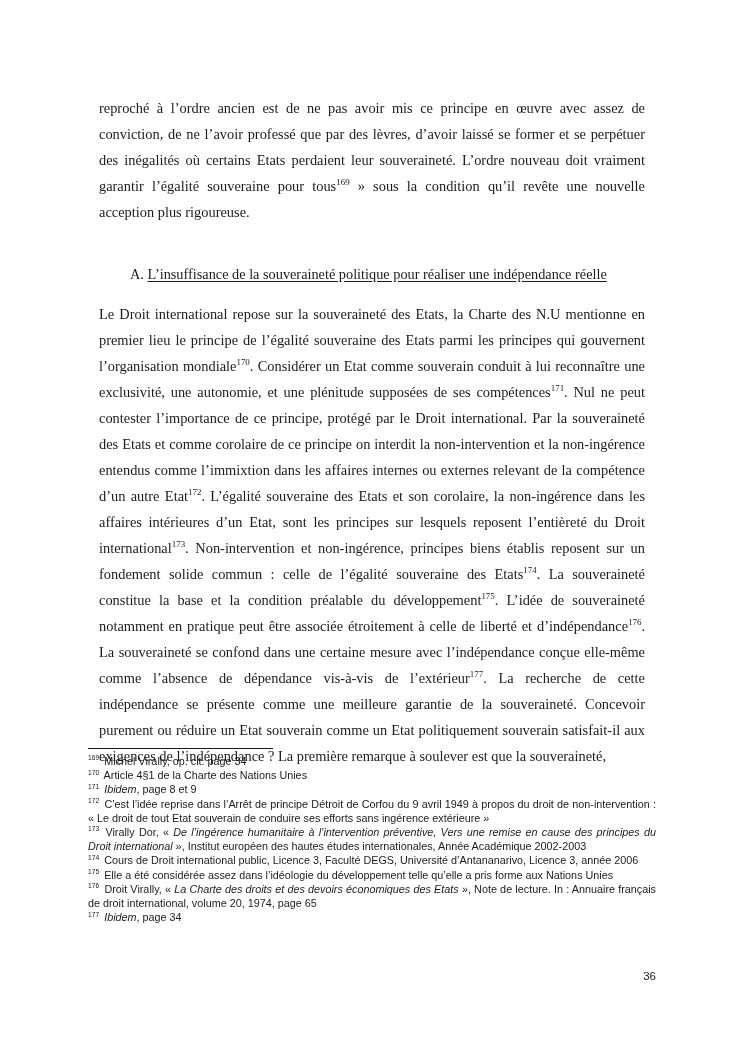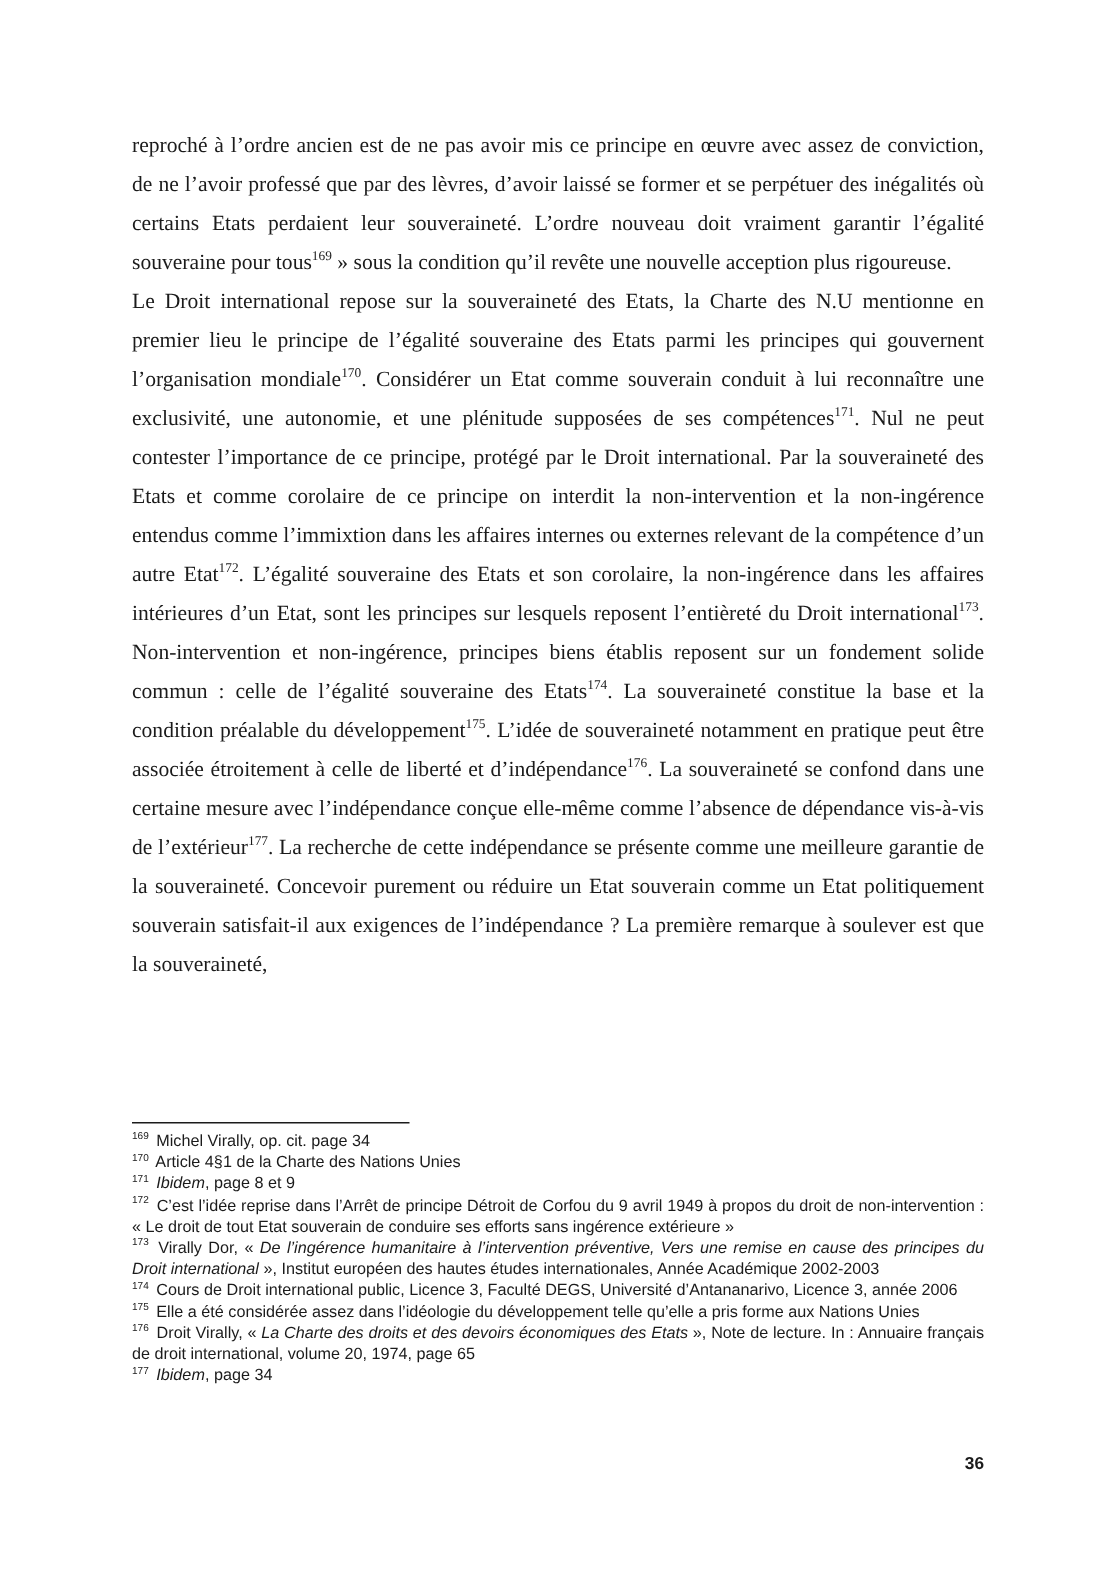--- a/index.html
+++ b/index.html
@@ -12,21 +12,21 @@
     font-family: "Liberation Serif", serif;
     color: #1b1b1b;
   }
   .content {
     position: absolute;
     top: 84px;
     left: 88px;
     width: 568px;
   }
   p.body-text {
-    margin: 0;
+    margin: 11px;
     font-size: 14.4px;
     line-height: 26px;
     text-align: justify;
     text-justify: inter-word;
   }
   p.body-text sup, .fn sup {
     font-size: 0.62em;
     line-height: 0;
     vertical-align: super;
   }
@@ -65,32 +65,32 @@
   }
   .fn em { }
   .fn sup { padding-right: 2px; }
   .page-number {
     position: absolute;
     top: 970px;
     right: 88px;
     font-family: "Liberation Sans", sans-serif;
     font-size: 11.5px;
     color: #1b1b1b;
-    font-weight: bold;
   }
 </style>
 </head>
 <body>
 
 <div class="page">
 
   <div class="content">
 
     <p class="body-text"><span>reproché à l’ordre ancien est de ne pas avoir mis ce principe en œuvre avec assez de conviction, de ne l’avoir professé que par des lèvres, d’avoir laissé se former et se perpétuer des inégalités où certains Etats perdaient leur souveraineté. L’ordre nouveau doit vraiment garantir l’égalité souveraine pour tous</span><sup>169</sup><span> » sous la condition qu’il revête une nouvelle acception plus rigoureuse.</span></p>
 
+    <h3 class="heading"><span>A.</span> <span class="underlined">L’insuffisance de la souveraineté politique pour réaliser une indépendance réelle</span></h3>
 
     <p class="body-text"><span>Le Droit international repose sur la souveraineté des Etats, la Charte des N.U  mentionne en premier lieu le principe de l’égalité souveraine des Etats parmi les principes qui  gouvernent l’organisation mondiale</span><sup>170</sup><span>. Considérer un Etat comme souverain conduit à lui reconnaître une exclusivité, une autonomie, et une plénitude supposées de ses compétences</span><sup>171</sup><span>. Nul ne peut contester l’importance de ce principe, protégé par le Droit international. Par la souveraineté des Etats et comme corolaire de ce principe on interdit la non-intervention et la non-ingérence entendus comme l’immixtion dans les affaires internes ou externes relevant de la compétence d’un autre Etat</span><sup>172</sup><span>. L’égalité souveraine des Etats et son corolaire, la non-ingérence dans les affaires intérieures d’un Etat, sont les principes sur lesquels reposent l’entièreté du Droit international</span><sup>173</sup><span>. Non-intervention et non-ingérence, principes biens établis reposent sur un fondement solide commun : celle de l’égalité souveraine des Etats</span><sup>174</sup><span>. La souveraineté constitue la base et la condition préalable du développement</span><sup>175</sup><span>. L’idée de souveraineté notamment en pratique peut être associée étroitement à celle de liberté et d’indépendance</span><sup>176</sup><span>. La souveraineté se confond dans une certaine mesure avec l’indépendance conçue elle-même comme l’absence de dépendance vis-à-vis de l’extérieur</span><sup>177</sup><span>. La recherche de cette indépendance se présente comme une meilleure garantie de la souveraineté. Concevoir purement ou réduire un Etat souverain comme un Etat politiquement souverain satisfait-il aux exigences de l’indépendance ? La première remarque à soulever est que la souveraineté,</span></p>
 
   </div>
 
   <div class="footnotes">
     <div class="fn-separator"></div>
     <div id="fn-list">
         <div class="fn"><sup>169</sup> <span>Michel Virally, op. cit. page 34</span></div>
         <div class="fn"><sup>170</sup> <span>Article 4§1 de la Charte des Nations Unies</span></div>

